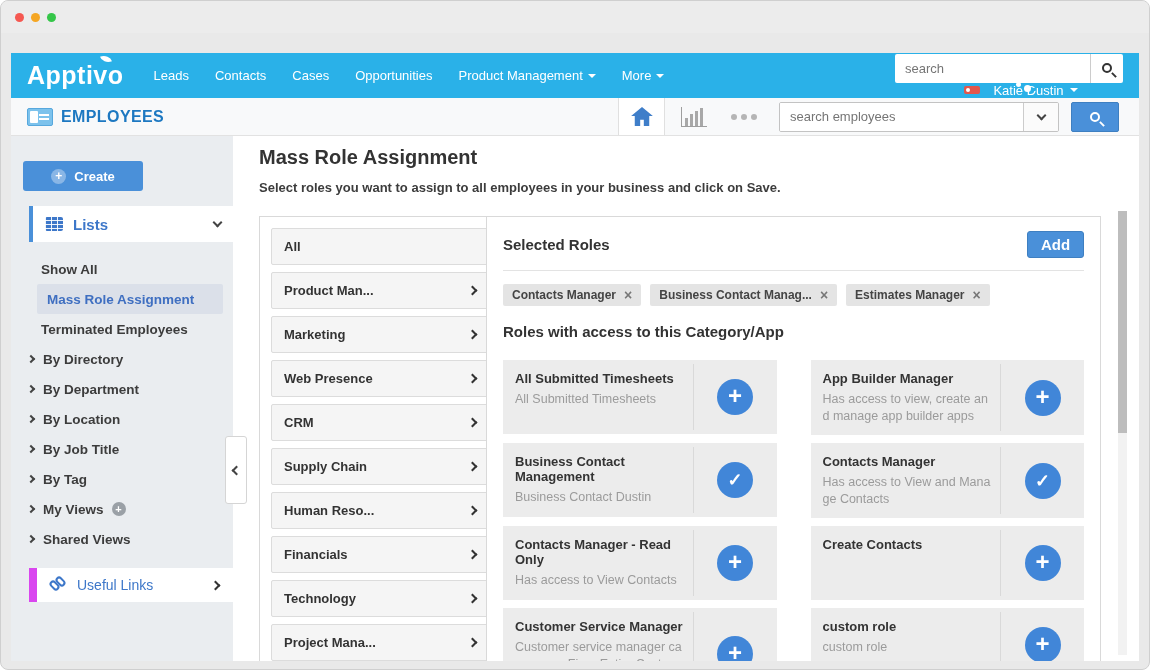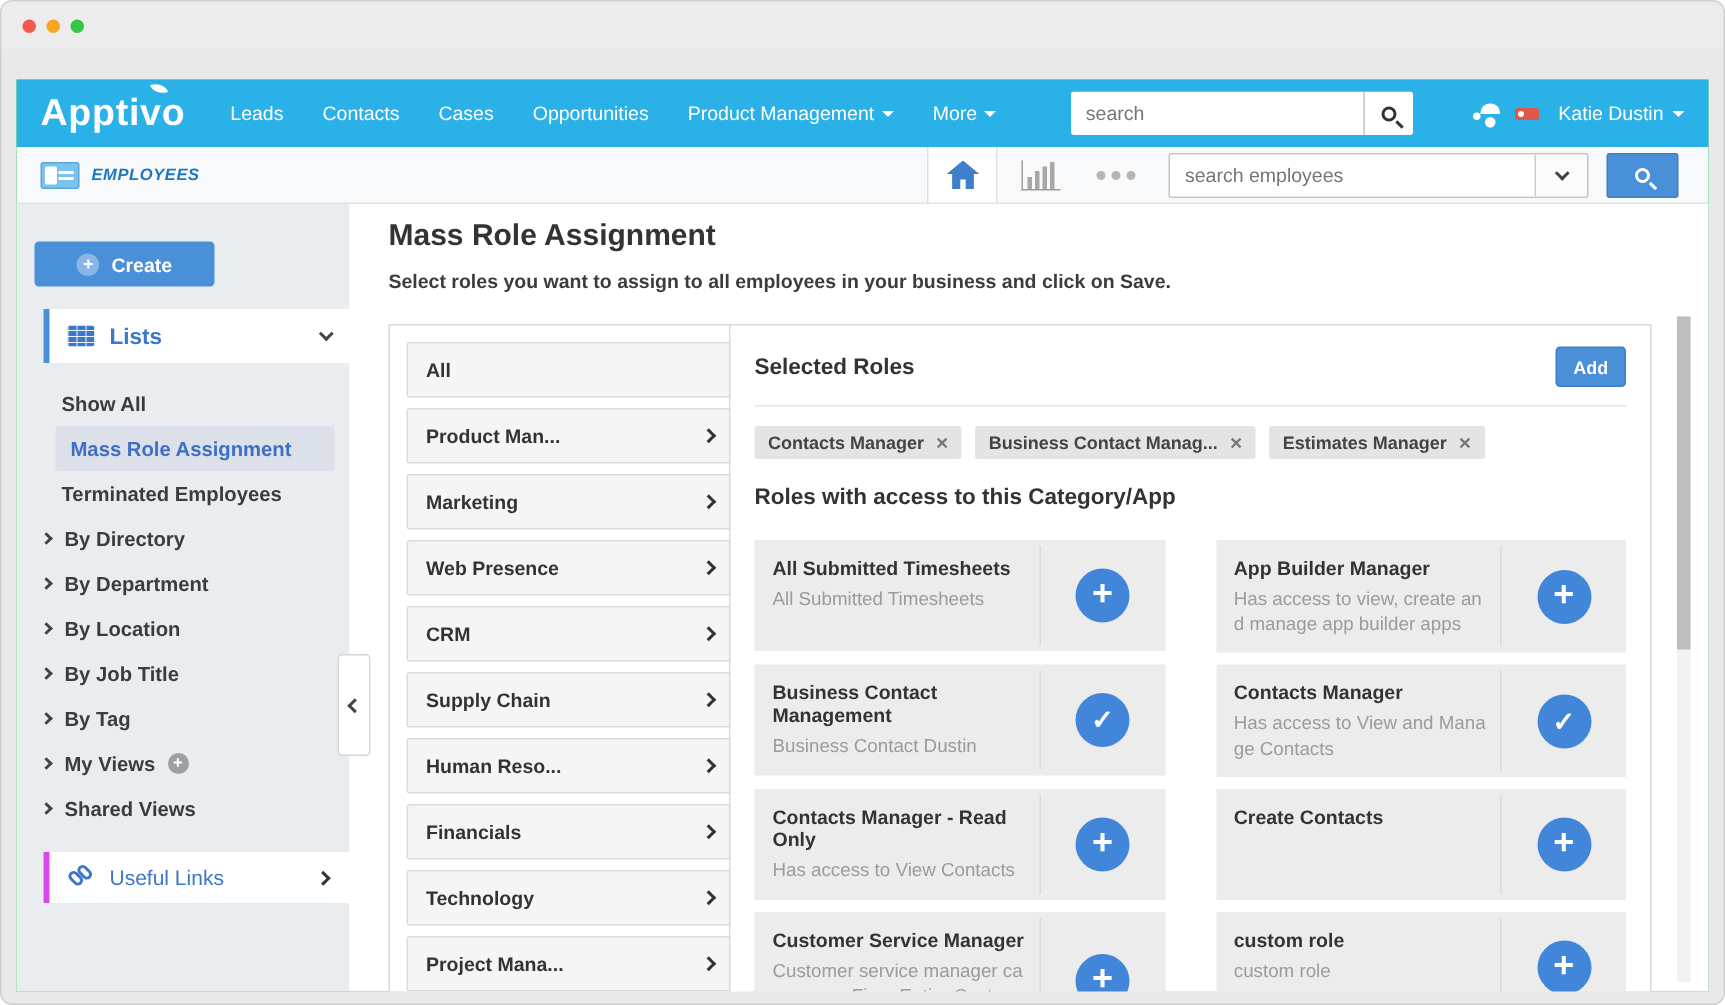--- a/index.html
+++ b/index.html
@@ -12,42 +12,42 @@
   .dot.red{background:#f55851;} .dot.yellow{background:#f5a623;} .dot.green{background:#35c649;}
   
   .app { position:absolute; top:32px; left:10px; right:10px; bottom:8px; background:#22c55e; overflow:hidden;margin-top:20px; }
   
   .topnav { position:absolute; top:0; left:0; right:0; height:45px; background:#2ab1e8; display:flex; align-items:center; padding:0 16px; }
   .brand { position:relative; color:#fff; font-size:25px; font-weight:bold; letter-spacing:.5px; margin-right:30px; }
   .brand .leaf { position:absolute; right:13px; top:-6px; width:10px; height:8px; background:#fff; border-radius:0 100% 0 100%; transform:rotate(-18deg); }
   .navmenu { display:flex; align-items:center; gap:26px; }
   .nav-item { color:#fff; font-size:13px; cursor:pointer; display:flex; align-items:center; gap:5px; white-space:nowrap; }
   .caret-down { width:0; height:0; border-left:4px solid transparent; border-right:4px solid transparent; border-top:4px solid #fff; display:inline-block; }
-  .topnav-right { margin-left:auto; display:flex; align-items:center; }
+  .topnav-right { margin-left:auto; display:flex; align-items:center;flex-direction:column; }
   .gsearch { display:flex; height:29px; border-radius:2px; overflow:hidden; }
   .gsearch input { width:195px; height:29px; border:none; outline:none; padding:0 10px; font-size:13px; color:#333; }
   .gsearch button { width:33px; background:#fff; border:none; border-left:1px solid #ccc; cursor:pointer; display:flex; align-items:center; justify-content:center; }
   .mag { position:relative; width:10px; height:10px; border:2px solid currentColor; border-radius:50%; display:inline-block; }
   .mag::after { content:""; position:absolute; width:2px; height:6px; background:currentColor; transform:rotate(-45deg); left:9px; top:7px; }
   .icon-btn { margin-left:22px; cursor:pointer; position:relative; }
   .inbox-icon { width:21px; height:16px; background:#fff; border-radius:3px; position:relative; }
   .inbox-icon::after { content:""; position:absolute; left:5px; top:5px; width:11px; height:3px; background:#2ab1e8; border-radius:1px; }
   .user-icon { width:16px; height:16px; position:relative; }
   .user-icon .head { position:absolute; left:4px; top:2px; width:7px; height:7px; border-radius:50%; background:#fff; }
   .user-icon .body { position:absolute; left:1px; bottom:0; width:13px; height:7px; border-radius:6px 6px 0 0; background:#fff; }
   .user-icon .statusdot { position:absolute; right:-1px; top:-1px; width:5px; height:5px; border-radius:50%; background:#fff; }
   .flag-icon { width:16px; height:8px; background:#e2574c; border-radius:2px; position:relative; display:inline-block; margin-right:7px; }
   .flag-icon::after { content:""; position:absolute; left:2px; top:2px; width:4px; height:4px; border-radius:50%; background:#fff; }
   .username { color:#fff; font-size:13px; display:flex; align-items:center; gap:6px; margin-left:24px; cursor:pointer; }
   
   .appheader { position:absolute; top:45px; left:0; right:0; height:38px; background:#f8f9fa; border-bottom:1px solid #e2e2e2; display:flex; align-items:center; padding-left:16px; }
   .emp-icon { width:26px; height:18px; background:#7cc2ec; border:1px solid #57a8dd; border-radius:2px; position:relative; margin-right:8px; }
   .emp-icon::before { content:""; position:absolute; left:2px; top:2px; width:8px; height:12px; background:#fff; border-radius:1px; }
   .emp-icon::after { content:""; position:absolute; right:3px; top:5px; width:10px; height:2px; background:#fff; box-shadow:0 4px 0 #fff; }
-  .app-title { color:#1d78c1; font-size:11px; font-weight:bold; letter-spacing:.4px;font-style:italic; }
+  .app-title { color:#1d78c1; font-size:16px; font-weight:bold; letter-spacing:.4px; }
   .ah-right { margin-left:auto; display:flex; align-items:center; height:100%; }
   .home-cell { width:47px; height:100%; border-left:1px solid #e0e0e0; border-right:1px solid #e0e0e0; display:flex; align-items:center; justify-content:center; cursor:pointer; background:#fff; }
   .chart-icon { width:26px; height:20px; border-left:1px solid #9e9e9e; border-bottom:1px solid #9e9e9e; display:flex; align-items:flex-end; gap:2px; padding:0 2px 0 3px; margin-left:16px; cursor:pointer; }
   .chart-icon i { display:block; width:3px; background:#a8a8a8; }
   .dots3 { display:flex; gap:4px; margin-left:24px; cursor:pointer; }
   .dots3 i { width:6px; height:6px; border-radius:50%; background:#b5b5b5; }
   .esearch { display:flex; align-items:center; height:16px; margin-left:22px; }
   .esearch .field { display:flex; height:30px; width:280px; border:1px solid #c3c3c3; background:#fff; border-radius:2px; overflow:hidden; }
   .esearch input { flex:1; border:none; outline:none; padding:0 10px; font-size:13px; color:#333; background:#fff; }
   .dd-cell { width:35px; border-left:1px solid #ccc; background:#fbfbfb; display:flex; align-items:center; justify-content:center; cursor:pointer; }
@@ -65,37 +65,37 @@
   .grid-icon { width:18px; height:14px; background:#3d77c9; border-radius:2px; margin-right:10px;
       background-image:linear-gradient(rgba(255,255,255,.9) 1px, transparent 1px), linear-gradient(90deg, rgba(255,255,255,.9) 1px, transparent 1px);
       background-size:6px 4px; background-position:0 3px; }
   .lists-label { color:#3d77c9; font-size:15px; font-weight:600; }
   .lists-row .chev { margin-left:auto; }
   .side-list { margin-top:12px; }
   .side-item { display:flex; align-items:center; height:30px; margin:0 10px 0 26px; padding:0 6px 0 4px; font-size:13.5px; font-weight:bold; color:#3c3c3c; cursor:pointer; border-radius:2px; }
   .side-item .chev { width:6px; height:6px; margin-right:9px; margin-left:-13px; }
   .side-item.selected { background:#dbe0e9; color:#3f6fc1; padding-left:10px; }
   .plus-gray { width:14px; height:14px; border-radius:50%; background:#9aa0a6; color:#fff; font-size:11px; line-height:14px; text-align:center; font-weight:bold; margin-left:8px; }
-  .useful-row { margin:14px 0 0 18px; height:34px; background:#fff; border-left:4px solid #d946ef; display:flex; align-items:center; padding:0 14px 0 12px; cursor:pointer; }
+  .useful-row { margin:14px 0 0 18px; height:34px; background:#fff; border-left:8px solid #d946ef; display:flex; align-items:center; padding:0 14px 0 12px; cursor:pointer; }
   .link-icon { position:relative; width:18px; height:14px; margin-right:10px; }
   .link-icon i { position:absolute; width:11px; height:7px; border:2px solid #3d77c9; border-radius:4px; transform:rotate(45deg); }
   .link-icon i:first-child { left:0; top:4px; } .link-icon i:last-child { left:6px; top:0; }
   .useful-label { color:#3d77c9; font-size:14px; }
   .useful-row .chev { margin-left:auto; border-color:#333; }
   .collapse-tab { position:absolute; left:214px; top:300px; width:22px; height:68px; background:#fff; border:1px solid #d5d5d5; border-radius:3px; display:flex; align-items:center; justify-content:center; cursor:pointer; z-index:3; }
   .main { position:absolute; left:222px; top:0; right:0; bottom:0; background:#fff; }
   .page-title { position:absolute; left:26px; top:10px; font-size:20px; color:#333; font-weight:600; }
   .page-sub { position:absolute; left:26px; top:44px; font-size:13px; color:#3c3c3c; font-weight:bold; }
   .cat-panel { position:absolute; left:26px; top:80px; width:242px; height:458px; background:#fff; border:1px solid #d9d9d9; padding:11px; }
   .cat-item { height:37px; margin-bottom:7px; background:#f5f5f5; border:1px solid #dcdcdc; border-radius:2px; display:flex; align-items:center; padding:0 12px; font-size:13px; font-weight:bold; color:#333; cursor:pointer; }
   .cat-item .chev { margin-left:auto; border-color:#333; }
   .roles-panel { position:absolute; left:253px; top:80px; width:615px; height:560px; background:#fff; border:1px solid #d9d9d9; padding:14px 16px; }
   .rp-head { display:flex; align-items:center; justify-content:space-between; border-bottom:1px solid #e3e3e3; padding-bottom:12px; }
   .rp-title { font-size:15px; font-weight:bold; color:#333; }
-  .add-btn { width:47px; height:27px; background:#4a90d9; border:1px solid #3e7fc1; border-radius:3px; color:#fff; font-size:12px; font-weight:bold; cursor:pointer; }
+  .add-btn { width:57px; height:27px; background:#4a90d9; border:1px solid #3e7fc1; border-radius:3px; color:#fff; font-size:15px; font-weight:bold; cursor:pointer; }
   .chips { display:flex; gap:9px; margin-top:13px; }
   .chip { background:#e4e4e4; border-radius:2px; padding:4px 9px; font-size:12px; font-weight:bold; color:#444; display:flex; align-items:center; cursor:default; }
   .chip-x { margin-left:8px; color:#777; font-size:14px; font-weight:bold; cursor:pointer; line-height:12px; }
   .roles-heading { margin-top:17px; font-size:15px; font-weight:bold; color:#333; }
   .cards { margin-top:20px; display:grid; grid-template-columns:1fr 1fr; column-gap:34px; row-gap:8px; align-items:start; }
   .role-card { background:#ececec; min-height:74px; display:flex; }
   .role-info { flex:1; padding:11px 8px 10px 12px; min-width:0;border-radius:19px; }
   .role-title { font-size:13px; font-weight:bold; color:#333; }
   .role-desc { margin-top:5px; font-size:12.5px; color:#9b9b9b; line-height:17px; word-break:break-all; }
   .role-action { width:84px; border-left:1px solid #d9d9d9; display:flex; align-items:center; justify-content:center; align-self:stretch; margin:4px 0; }

